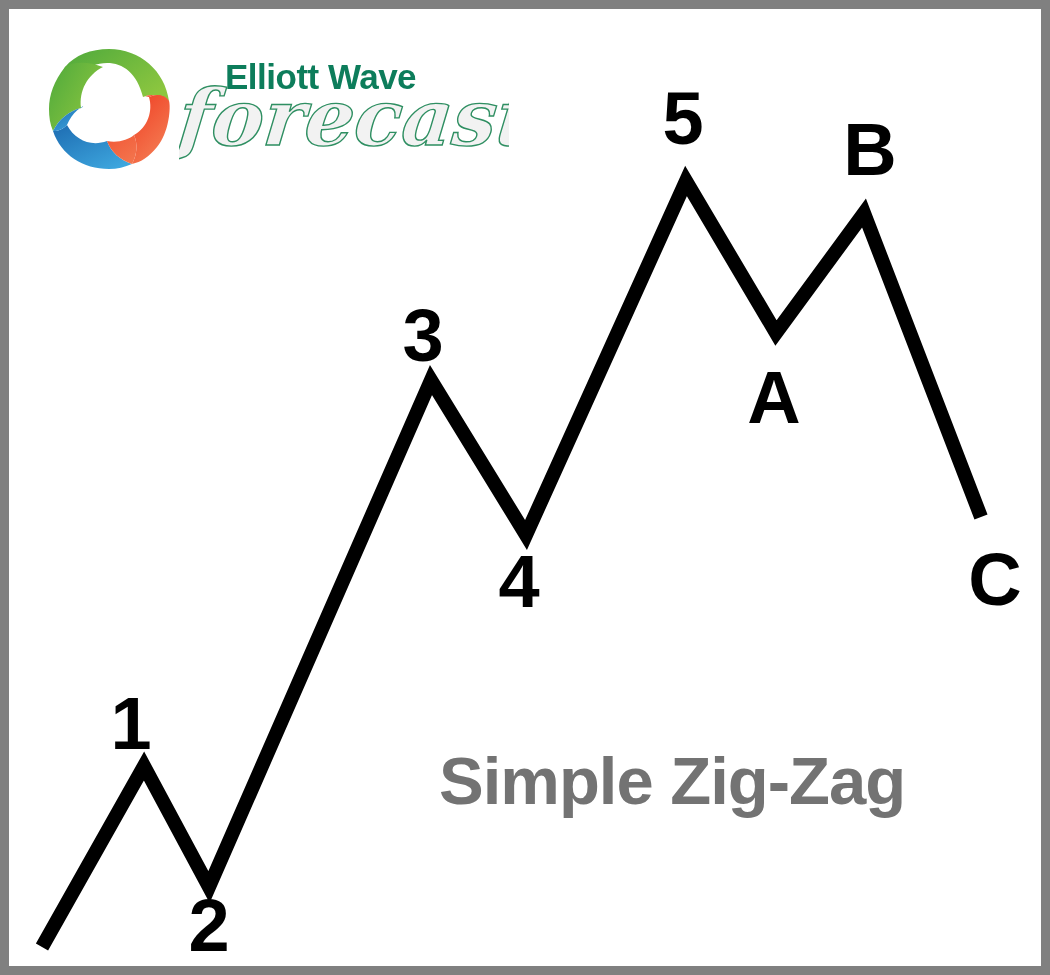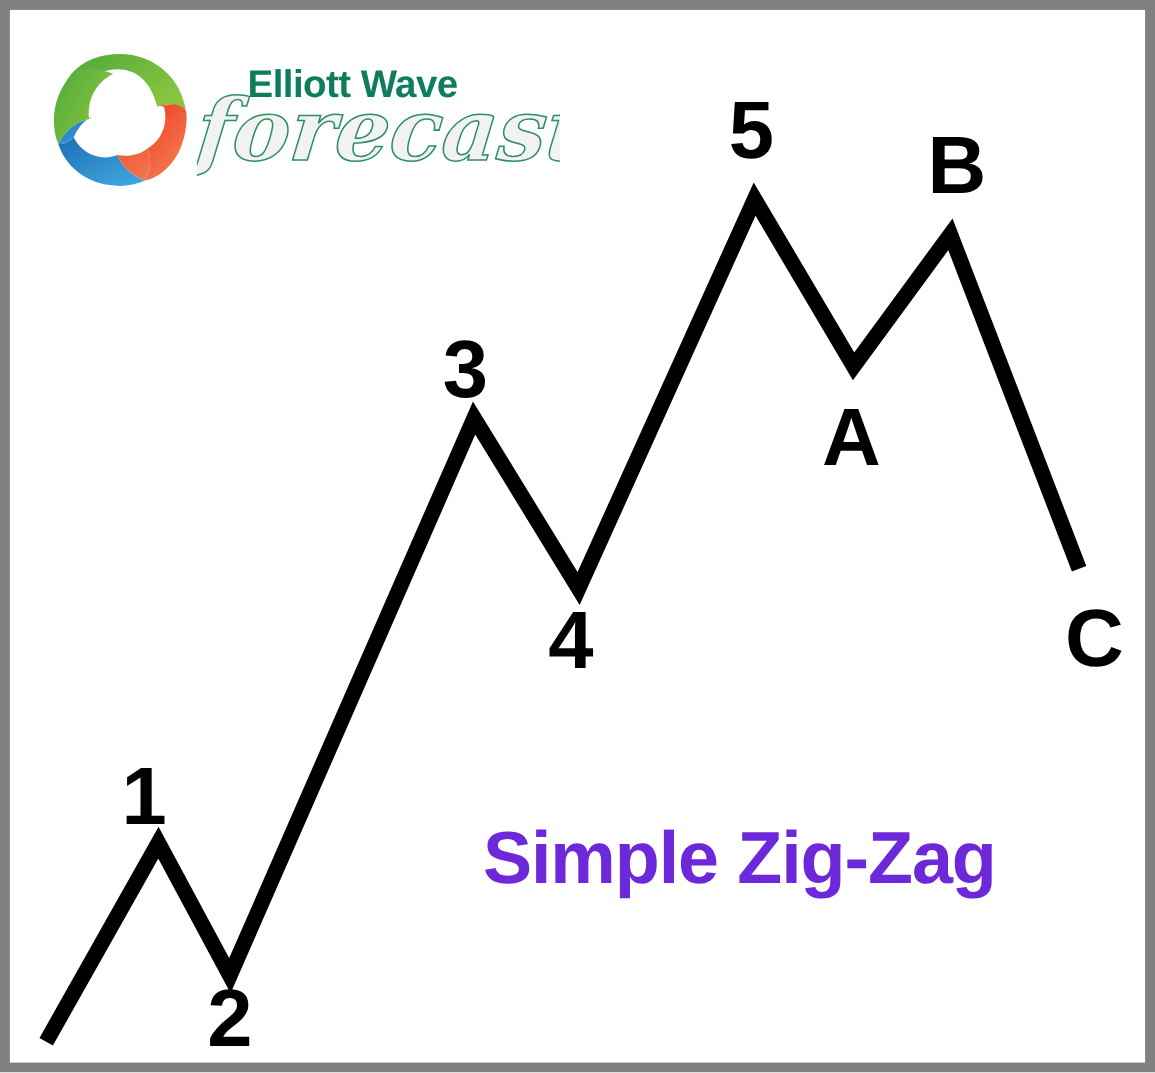--- a/index.html
+++ b/index.html
@@ -99,21 +99,21 @@
     font-size: 74px;
   }
   
   #chart-title {
     position: absolute;
     left: 430px;
     top: 738px;
     font-family: "Liberation Sans", sans-serif;
     font-weight: bold;
     font-size: 67px;
-    color: #6d28d9;
+    color: #737373;
     white-space: nowrap;
     letter-spacing: -1px;
     line-height: 1;
   }
 </style>
 </head>
 <body>
 
 <div id="page" style="border-color: rgb(128, 128, 128); background: rgb(255, 255, 255);">
 

